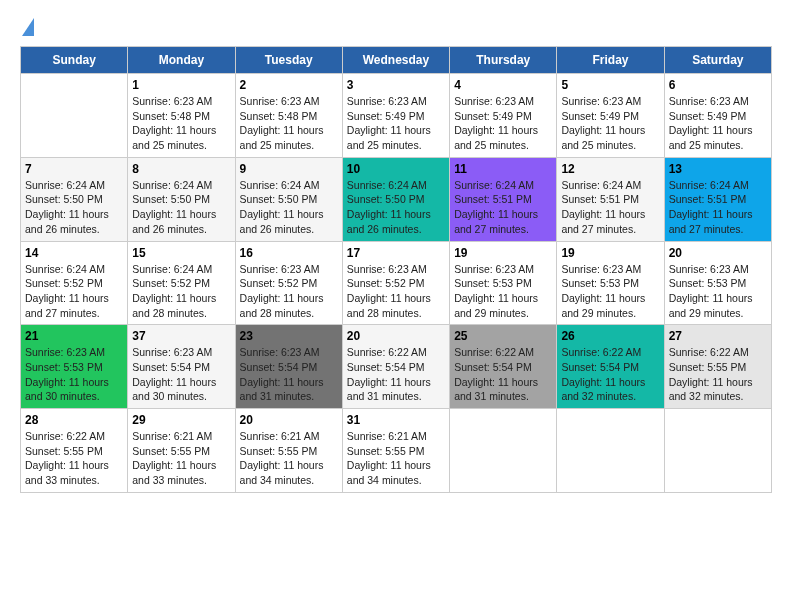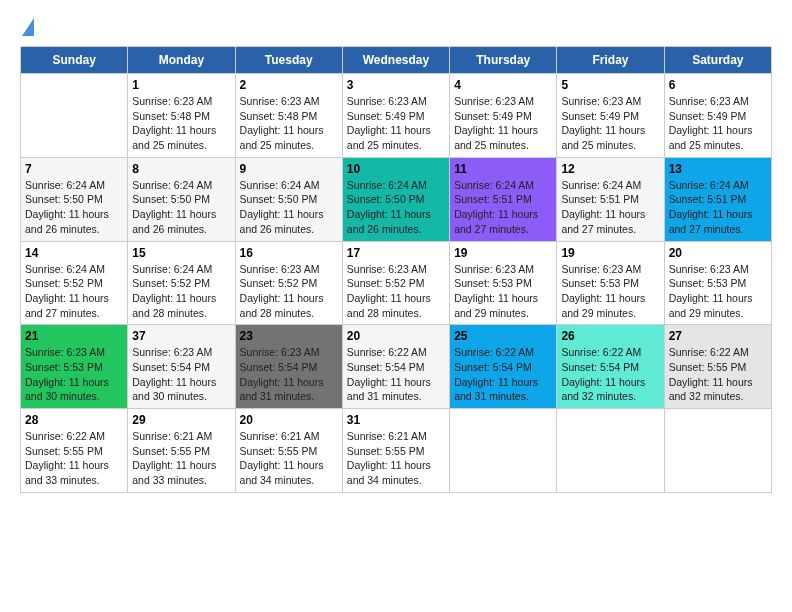--- a/index.html
+++ b/index.html
@@ -296,28 +296,28 @@
 Daylight: 11 hours
 and 31 minutes.</div>
         </td>
         <td style="background: rgb(245, 245, 245);">
           <span class="day-num">20</span>
           <div class="day-info">Sunrise: 6:22 AM
 Sunset: 5:54 PM
 Daylight: 11 hours
 and 31 minutes.</div>
         </td>
-        <td style="background: #0ea5e9; margin-top: 20px;">
+        <td style="background: #a3a3a3; margin-top: 20px;">
           <span class="day-num">25</span>
           <div class="day-info">Sunrise: 6:22 AM
 Sunset: 5:54 PM
 Daylight: 11 hours
 and 31 minutes.</div>
         </td>
-        <td style="background: #5eead4;">
+        <td style="background: #14b8a6;">
           <span class="day-num">26</span>
           <div class="day-info">Sunrise: 6:22 AM
 Sunset: 5:54 PM
 Daylight: 11 hours
 and 32 minutes.</div>
         </td>
         <td style="background: #e5e5e5;">
           <span class="day-num">27</span>
           <div class="day-info">Sunrise: 6:22 AM
 Sunset: 5:55 PM

